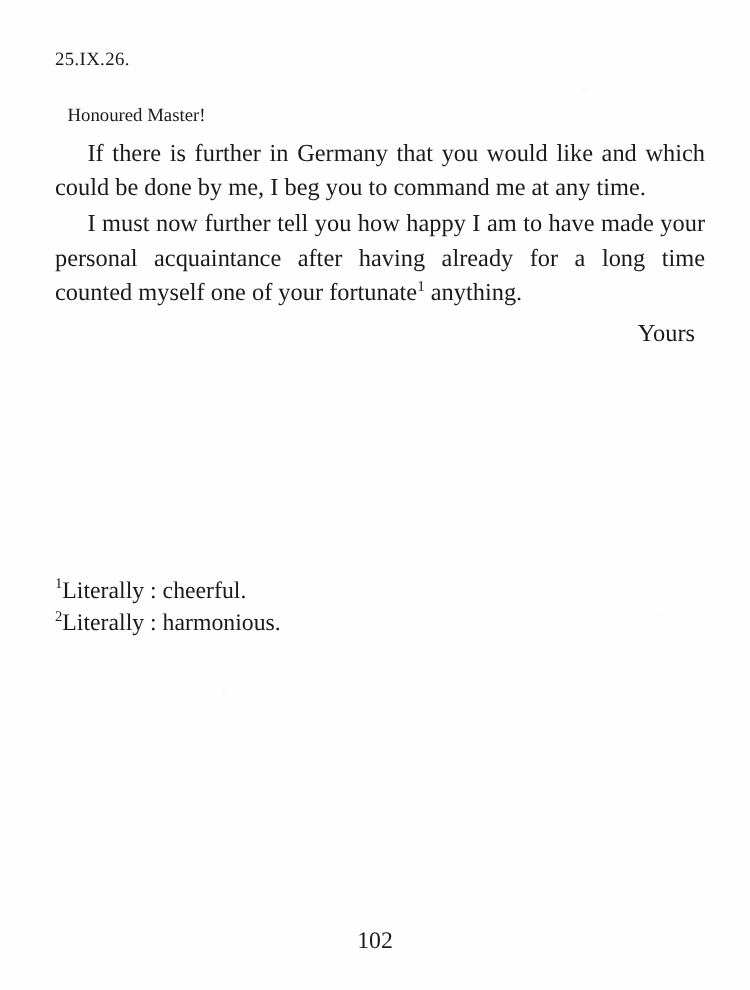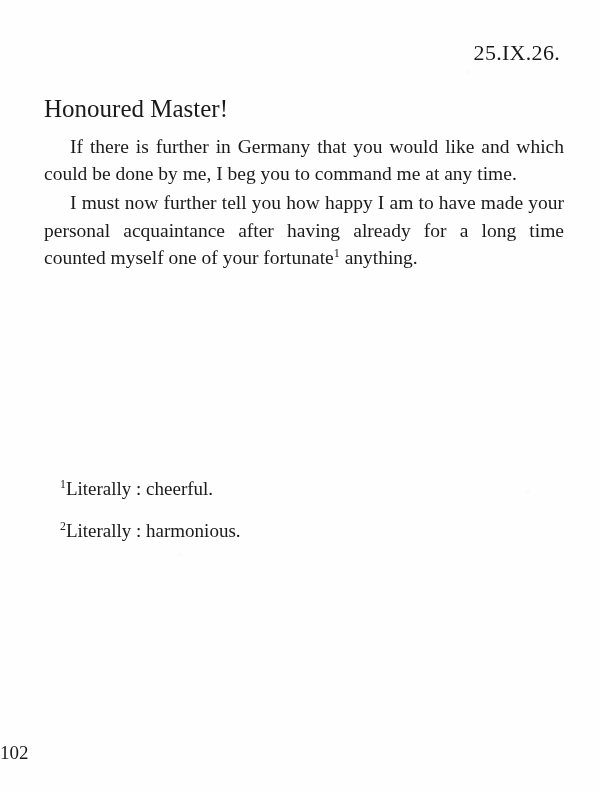--- a/index.html
+++ b/index.html
@@ -28,28 +28,27 @@
       radial-gradient(circle at 88% 62%, rgba(0,0,0,0.012) 0 2px, rgba(0,0,0,0) 3px),
       #fefefe;
   }
   .letter-body {
     position: absolute;
     left: 44px;
     top: 40px;
     width: 520px;
   }
   .date-line {
-    text-align: right;
-    font-size: 22px;
+    font-size: 15px;
     letter-spacing: 0.3px;
     margin: 0 4px 26px 0;
   }
   .salutation {
-    font-size: 25px;
-    margin: 0 0 6px 0;
+    font-size: 15px;
+    margin: 0 0 6px 10px;
     line-height: 1.38;
   }
   .para {
     font-size: 19.5px;
     line-height: 1.42;
     margin: 0 0 1px 0;
     text-indent: 26px;
     text-align: justify;
     text-justify: inter-word;
   }
@@ -68,33 +67,33 @@
   }
   .footnotes {
     position: absolute;
     left: 44px;
     top: 460px;
     width: 520px;
     font-size: 19px;
     line-height: 1.38;
   }
   .footnote {
-    margin: 16px;
+    margin: 0;
   }
   sup {
     font-size: 0.62em;
     vertical-align: super;
     line-height: 0;
   }
   .page-number {
     position: absolute;
     left: 0;
     right: 0;
     top: 742px;
-    text-align: left;
+    text-align: center;
     font-size: 19px;
   }
 </style>
 </head>
 <body>
 
 <div class="page">
 
   <div class="letter-body">
 
@@ -102,20 +101,21 @@
 
     <p class="salutation">Honoured Master!</p>
 
 
     <p class="para">If there is further in Germany that you would like and which could be done by me, I beg you to command me at any time.</p>
 
     <p class="para"><span>I must now further tell you how happy I am to have made your personal acquaintance after having already for a long time counted myself one of your fortunate</span><sup>1</sup><span> anything.</span></p>
 
 
     <div class="signoff">
+      <div>Yours</div>
     </div>
 
   </div>
 
   <div class="footnotes">
     <p class="footnote"><sup>1</sup><span>Literally : cheerful.</span></p>
     <p class="footnote"><sup>2</sup><span>Literally : harmonious.</span></p>
   </div>
 
   <div class="page-number">102</div>

